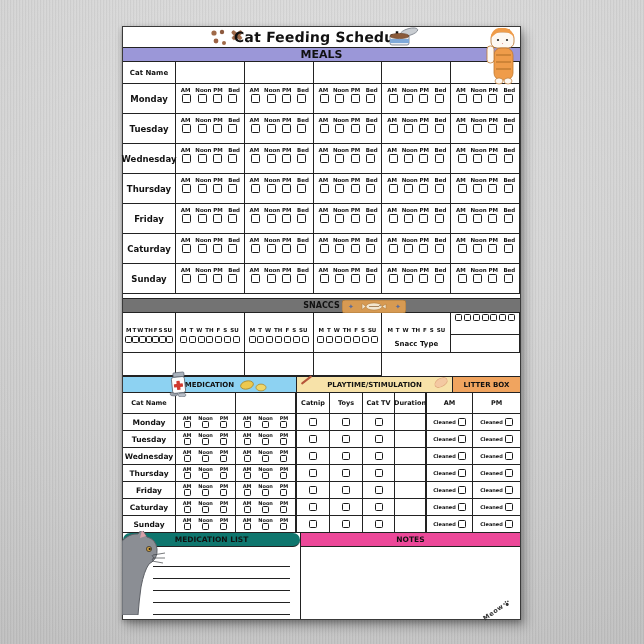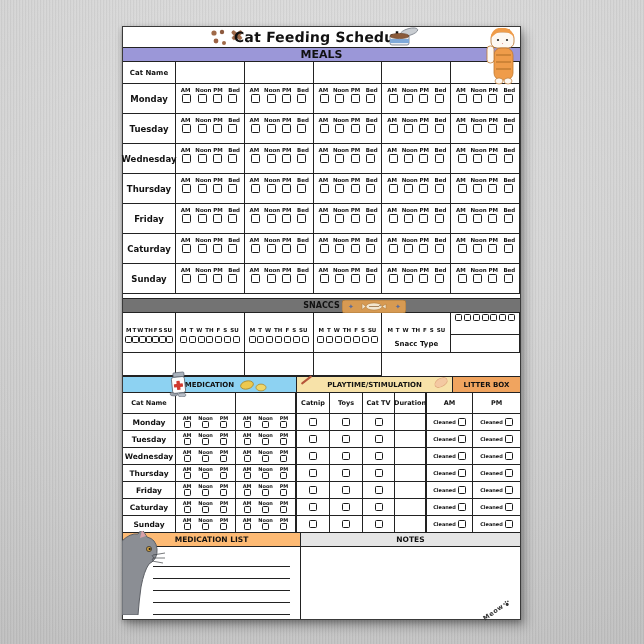--- a/index.html
+++ b/index.html
@@ -75,22 +75,22 @@
   .bclean{display:flex;align-items:center;justify-content:center;gap:2px;border-right:1px solid #222;border-bottom:1px solid #222;}
   .cl{font-size:5px;font-weight:800;}
   .hv{border-right-width:2px;}
   .lastcol{border-right:none;}
   
   .panels{display:flex;height:86px;}
   .panel-med{position:relative;width:178px;border-right:1px solid #222;}
   .panel-notes{position:relative;flex:1;}
   .pbanner{height:14px;display:flex;align-items:center;justify-content:center;font-size:7.5px;font-weight:800;
            border-bottom:1px solid #222;}
-  .pbanner-med{background:#fdba74;}
-  .pbanner-notes{background:#e5e5e5;}
+  .pbanner-med{background:#0f766e;border-radius:7px;}
+  .pbanner-notes{background:#ec4899;}
   .med-lines{padding:8px 10px 0 30px;}
   .med-line{height:12px;border-bottom:1.4px solid #222;}
   .gray-cat{position:absolute;left:-1px;top:-2px;z-index:3;}
   .corner-cat{position:absolute;right:1px;top:1px;z-index:5;}
   .signature{position:absolute;right:8px;bottom:5px;font-size:6.5px;font-weight:800;color:#333;
              transform:rotate(-35deg);letter-spacing:.5px;display:flex;align-items:center;gap:1px;}
 </style>
 </head>
 <body>
 

